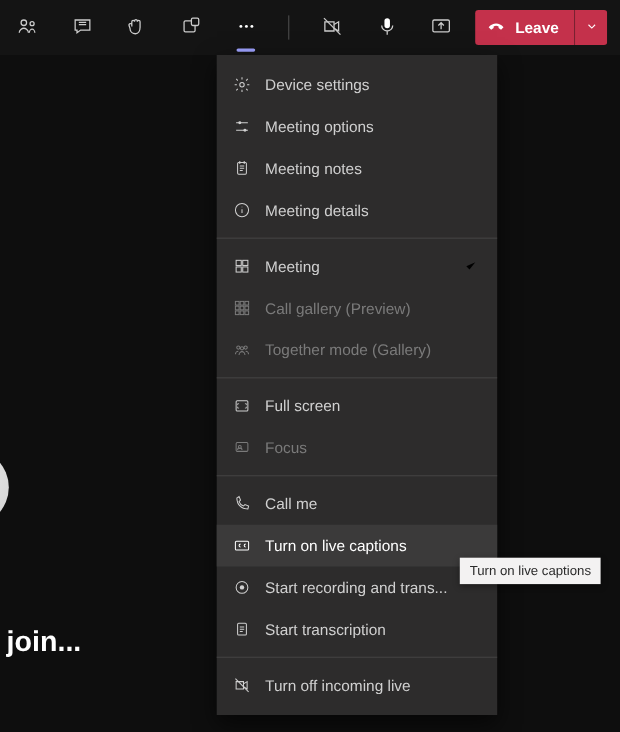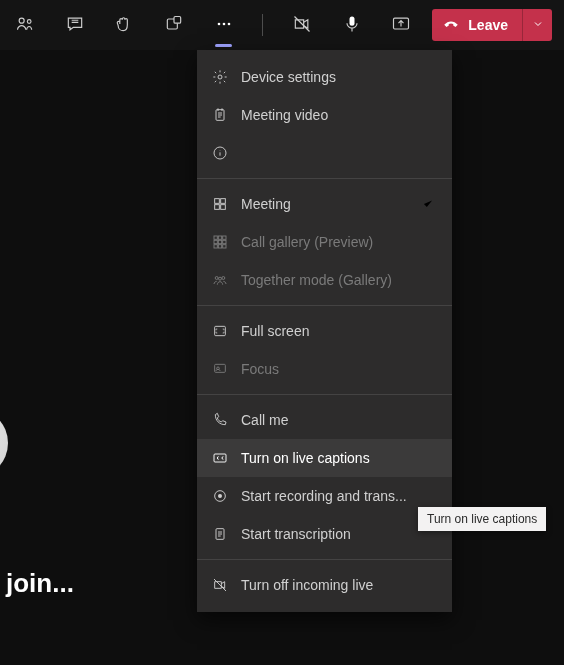--- a/index.html
+++ b/index.html
@@ -272,38 +272,49 @@
   <div class="menu-item">
     <span class="mi-icon">
       <svg width="16" height="16" viewBox="0 0 24 24">
           <circle cx="12" cy="12" r="3"></circle>
           <path d="M12 2v3M12 19v3M4.2 4.2l2.1 2.1M17.7 17.7l2.1 2.1M2 12h3M19 12h3M4.2 19.8l2.1-2.1M17.7 6.3l2.1-2.1"></path>
         </svg>
     </span>
     <span class="mi-label">Device settings</span>
   </div>
 
+  <div class="menu-item">
+    <span class="mi-icon">
+      <svg width="16" height="16" viewBox="0 0 24 24">
+          <path d="M4 7h16M4 17h16"></path>
+          <circle cx="9" cy="7" r="2" fill="currentColor" stroke="none"></circle>
+          <circle cx="16" cy="17" r="2" fill="currentColor" stroke="none"></circle>
+        </svg>
+    </span>
+    <span class="mi-label">Meeting options</span>
+  </div>
 
   <div class="menu-item">
     <span class="mi-icon">
       <svg width="16" height="16" viewBox="0 0 24 24">
           <rect x="6" y="4" width="12" height="16" rx="1.5"></rect>
           <path d="M9 9h6M9 12h6M9 15h4M9 2v4M15 2v4"></path>
         </svg>
     </span>
-    <span class="mi-label">Meeting video</span>
+    <span class="mi-label">Meeting notes</span>
   </div>
 
   <div class="menu-item">
     <span class="mi-icon">
       <svg width="16" height="16" viewBox="0 0 24 24">
           <circle cx="12" cy="12" r="9"></circle>
           <path d="M12 11v5M12 7.5v.5"></path>
         </svg>
     </span>
+    <span class="mi-label">Meeting details</span>
   </div>
 
   <div class="menu-divider"></div>
 
   <div class="menu-item">
     <span class="mi-icon">
       <svg width="16" height="16" viewBox="0 0 24 24">
           <rect x="4" y="4" width="7" height="7"></rect>
           <rect x="13" y="4" width="7" height="7"></rect>
           <rect x="4" y="13" width="7" height="7"></rect>

